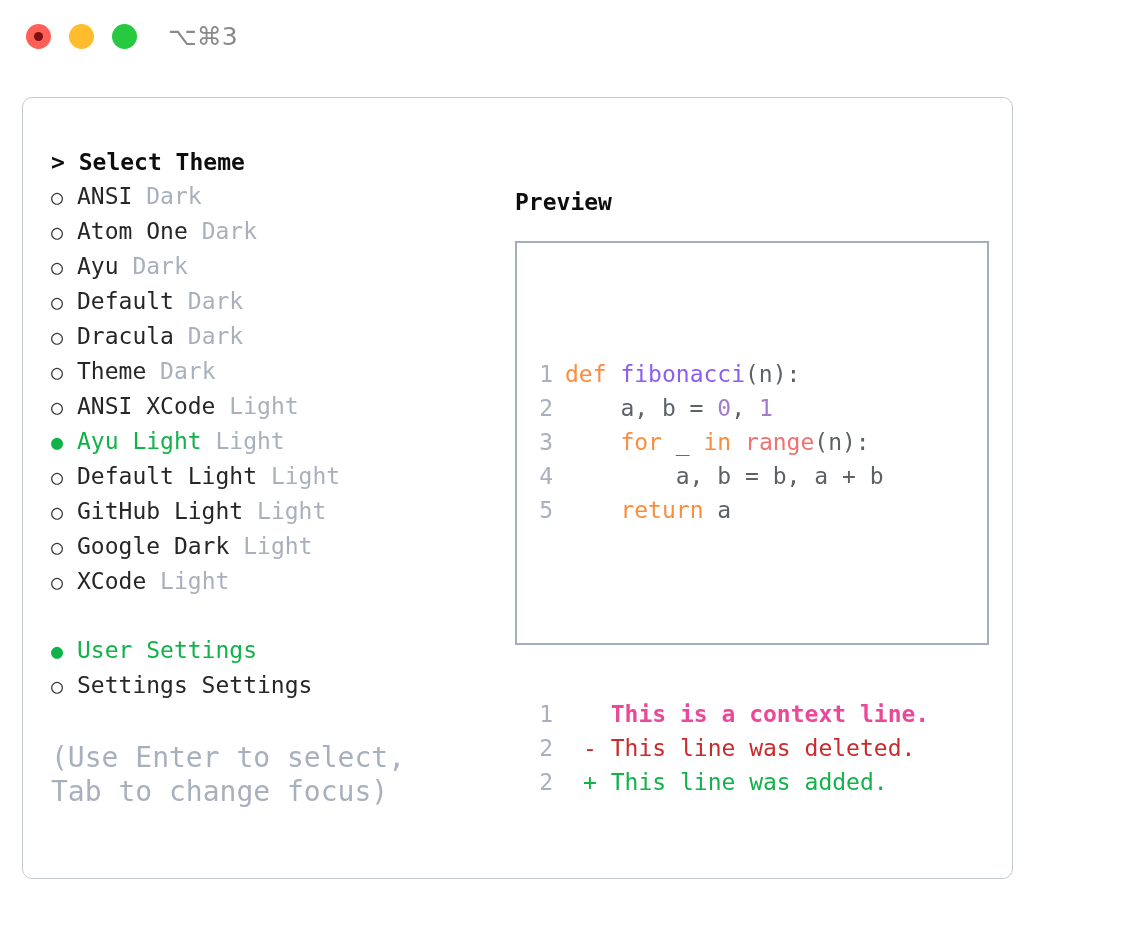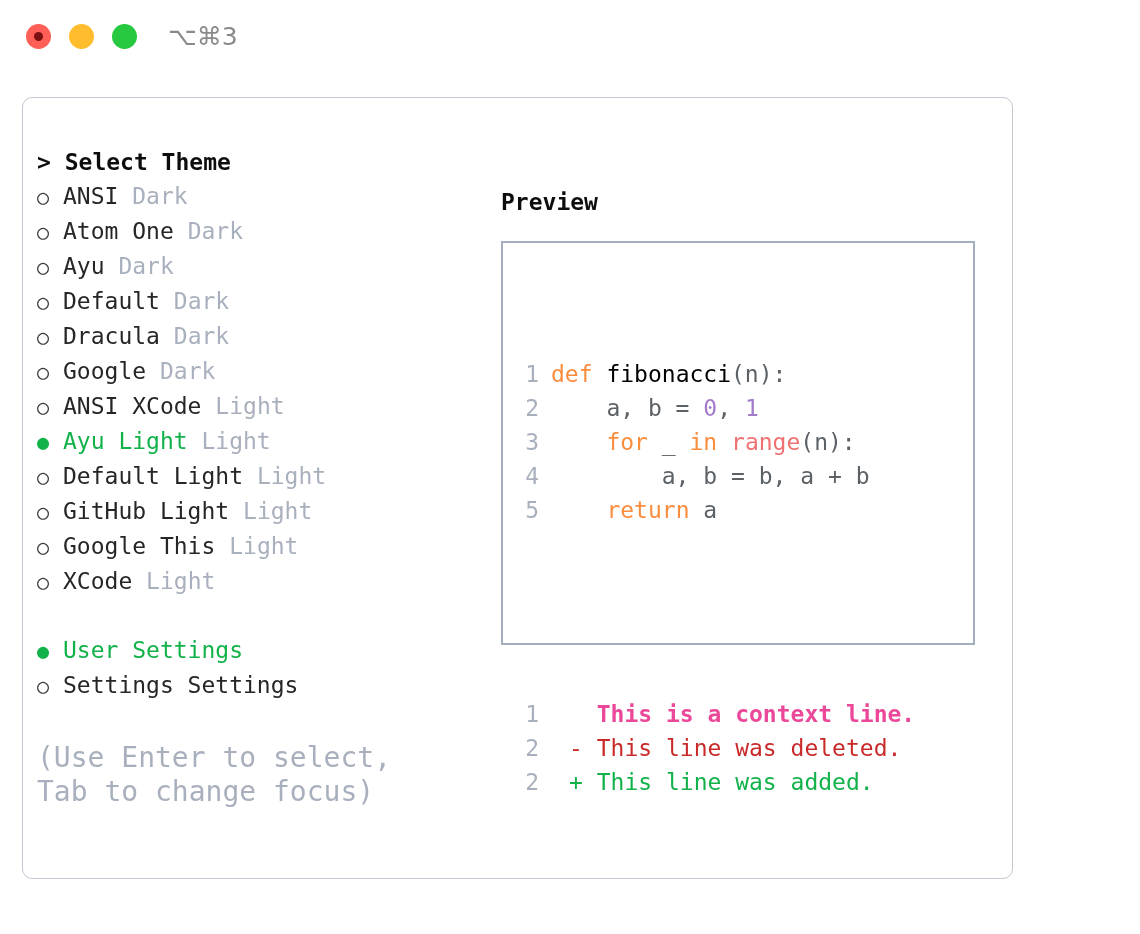--- a/index.html
+++ b/index.html
@@ -66,20 +66,21 @@
   
   .card {
     position: absolute;
     left: 22px; top: 97px;
     width: 991px;
     height: 782px;
     box-sizing: border-box;
     border: 1.6px solid #c3c8d1;
     border-radius: 10px;
     background: #ffffff;
+    padding-left: 14px;
   }
   .card-inner {
     position: relative;
     width: 100%;
     height: 100%;
   }
 
   
   .left-col {
     position: absolute;
@@ -156,21 +157,21 @@
   .code-line { display: flex; }
   .ln {
     width: 36px;
     flex: 0 0 36px;
     text-align: right;
     color: #a9b0bd;
     padding-right: 12px;
     box-sizing: border-box;
   }
   .tok-kw   { color: #fa8d3e; }
-  .tok-fn   { color: #000000; }
+  .tok-fn   { color: #8b5cf6; }
   .tok-bi   { color: #f07171; }
   .tok-num  { color: #a37acc; }
   .tok-txt  { color: #5c6166; }
   .tok-punc { color: #5c6166; }
   .diff-gap { height: 34px; }
   .diff-ctx { color: #ec4899; font-weight: bold; }
   .diff-del { color: #c92a2a; }
   .diff-add { color: #12b24a; }
 </style>
 </head>
@@ -192,26 +193,26 @@
 
       <div class="left-col">
         <div class="section-head">&gt; Select Theme</div>
 
         <div id="theme-list">
             <div class="opt-row"><span class="marker">○</span><span class="opt-name">ANSI</span><span> </span><span class="opt-badge">Dark</span></div>
             <div class="opt-row"><span class="marker">○</span><span class="opt-name">Atom One</span><span> </span><span class="opt-badge">Dark</span></div>
             <div class="opt-row"><span class="marker">○</span><span class="opt-name">Ayu</span><span> </span><span class="opt-badge">Dark</span></div>
             <div class="opt-row"><span class="marker">○</span><span class="opt-name">Default</span><span> </span><span class="opt-badge">Dark</span></div>
             <div class="opt-row"><span class="marker">○</span><span class="opt-name">Dracula</span><span> </span><span class="opt-badge">Dark</span></div>
-            <div class="opt-row"><span class="marker">○</span><span class="opt-name">Google</span><span> </span><span class="opt-badge">Dark</span></div>
+            <div class="opt-row"><span class="marker">○</span><span class="opt-name">Theme</span><span> </span><span class="opt-badge">Dark</span></div>
             <div class="opt-row"><span class="marker">○</span><span class="opt-name">ANSI XCode</span><span> </span><span class="opt-badge">Light</span></div>
             <div class="opt-row selected"><span class="marker sel">●</span><span class="opt-name">Ayu Light</span><span> </span><span class="opt-badge">Light</span></div>
             <div class="opt-row"><span class="marker">○</span><span class="opt-name">Default Light</span><span> </span><span class="opt-badge">Light</span></div>
             <div class="opt-row"><span class="marker">○</span><span class="opt-name">GitHub Light</span><span> </span><span class="opt-badge">Light</span></div>
-            <div class="opt-row"><span class="marker">○</span><span class="opt-name">Google This</span><span> </span><span class="opt-badge">Light</span></div>
+            <div class="opt-row"><span class="marker">○</span><span class="opt-name">Google Dark</span><span> </span><span class="opt-badge">Light</span></div>
             <div class="opt-row"><span class="marker">○</span><span class="opt-name">XCode</span><span> </span><span class="opt-badge">Light</span></div>
           </div>
 
         <div class="spacer-row"></div>
 
 
         <div id="apply-list">
             <div class="opt-row selected"><span class="marker sel">●</span><span class="opt-name">User Settings</span></div>
             <div class="opt-row"><span class="marker">○</span><span class="opt-name">Settings Settings</span></div>
           </div>

